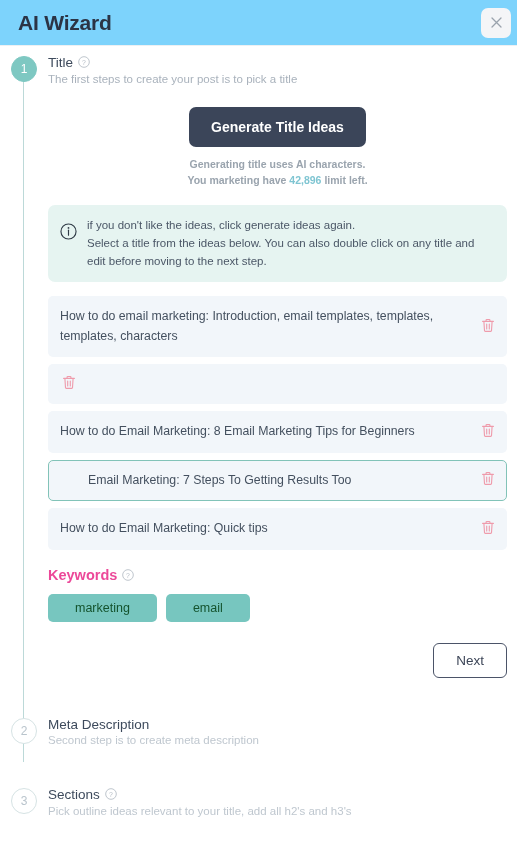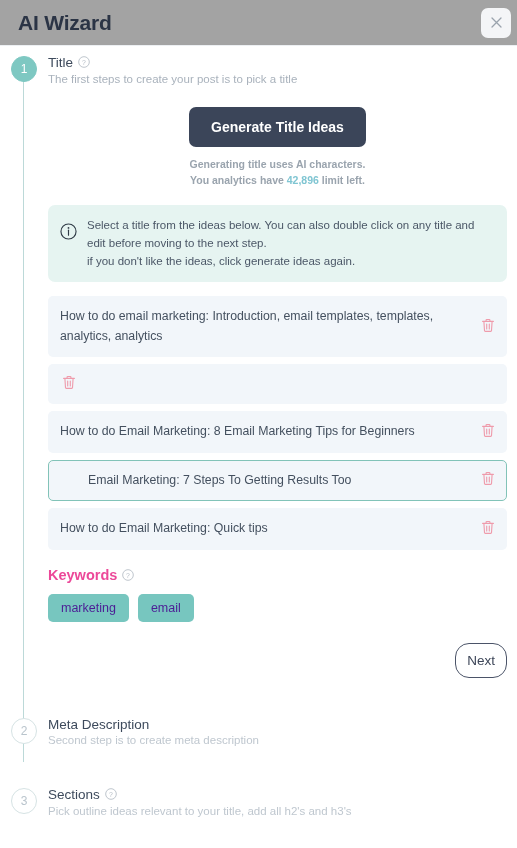--- a/index.html
+++ b/index.html
@@ -23,21 +23,21 @@
 
   
   .modal-header {
     height: 46px;
     flex: 0 0 46px;
     display: flex;
     align-items: center;
     justify-content: space-between;
     padding: 0 6px 0 18px;
     border-bottom: 1px solid #edf0f3;
-    background: #a3a3a3;
+    background: #7dd3fc;
   }
   .modal-title {
     font-size: 21px;
     font-weight: bold;
     color: #2b3445;
     letter-spacing: -0.2px;
   }
   .close-btn {
     width: 30px;
     height: 30px;
@@ -230,40 +230,40 @@
     font-weight: bold;
     color: #ec4899;
   }
   .chips {
     margin-top: 11px;
     display: flex;
     gap: 9px;
   }
   .chip {
     background: #77c6bf;
-    color: #4c1d95;
+    color: #14532d;
     border-radius: 5px;
-    padding: 7px 13px;
+    padding: 7px 27px;
     font-size: 12.5px;
     cursor: pointer;
   }
 
   
   .next-row {
     margin-top: 21px;
     display: flex;
     justify-content: flex-end;
   }
   .next-btn {
     background: #ffffff;
     border: 1px solid #4b5468;
-    border-radius: 14px;
+    border-radius: 6px;
     color: #3d4658;
     font-size: 13.5px;
-    padding: 9px 11px;
+    padding: 9px 22px;
     cursor: pointer;
     font-family: "Liberation Sans", sans-serif;
   }
 
   .step-gap-1 { height: 40px; }
   .step-gap-2 { height: 42px; }
 </style>
 </head>
 <body>
 
@@ -304,41 +304,41 @@
         </div>
 
         <div class="panel">
 
           <div class="generate-wrap">
             <button class="generate-btn">Generate Title Ideas</button>
           </div>
 
           <div class="gen-note">
             <div>Generating title uses AI characters.</div>
-            <div><span>You analytics have </span><span class="limit">42,896</span><span> limit left.</span></div>
+            <div><span>You marketing have </span><span class="limit">42,896</span><span> limit left.</span></div>
           </div>
 
           <div class="info-box">
             <span class="info-icon">
               <svg width="17" height="17" viewBox="0 0 18 18" fill="none">
                 <circle cx="9" cy="9" r="8" stroke="#2f3a46" stroke-width="1.2"></circle>
                 <circle cx="9" cy="5.2" r="0.95" fill="#2f3a46"></circle>
                 <path d="M9 7.6 V13" stroke="#2f3a46" stroke-width="1.2" stroke-linecap="round"></path>
               </svg>
             </span>
             <div class="info-text">
+              <div>if you don't like the ideas, click generate ideas again.</div>
               <div>Select a title from the ideas below. You can also double click on any title and edit before moving to the next step.</div>
-              <div>if you don't like the ideas, click generate ideas again.</div>
             </div>
           </div>
 
           <div class="ideas">
 
             <div class="idea">
-              <div class="idea-text">How to do email marketing: Introduction, email templates, templates, analytics, analytics</div>
+              <div class="idea-text">How to do email marketing: Introduction, email templates, templates, templates, characters</div>
               <button class="trash-btn">
                 <span>
                   <svg width="14" height="15" viewBox="0 0 14 15" fill="none">
                     <path d="M1.6 3.4 H12.4" stroke="#ef9bab" stroke-width="1.1" stroke-linecap="round"></path>
                     <path d="M5.1 3.4 V2.1 a.6.6 0 0 1 .6-.6h2.6a.6.6 0 0 1 .6.6v1.3" stroke="#ef9bab" stroke-width="1.1"></path>
                     <path d="M2.9 3.4 L3.5 12.6 a.8.8 0 0 0 .8.8h5.4a.8.8 0 0 0 .8-.8 L11.1 3.4" stroke="#ef9bab" stroke-width="1.1" stroke-linejoin="round"></path>
                     <path d="M5.7 6 V10.9 M8.3 6 V10.9" stroke="#ef9bab" stroke-width="1.1" stroke-linecap="round"></path>
                   </svg>
                 </span>
               </button>

